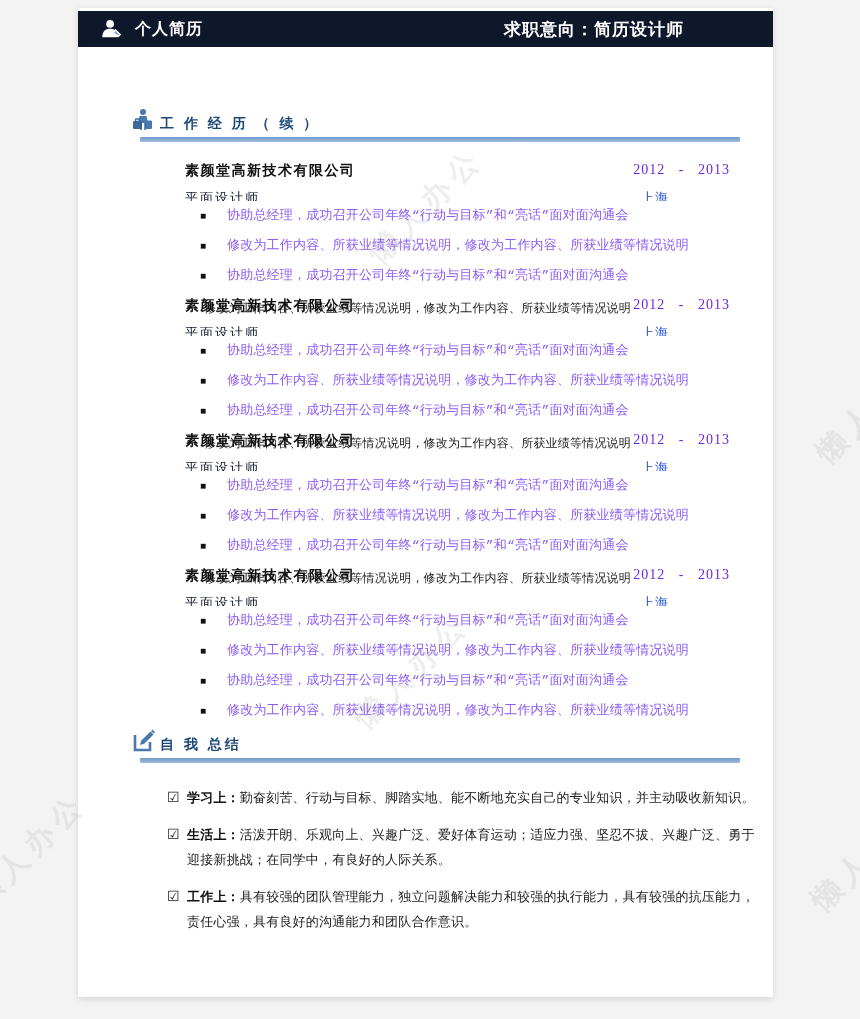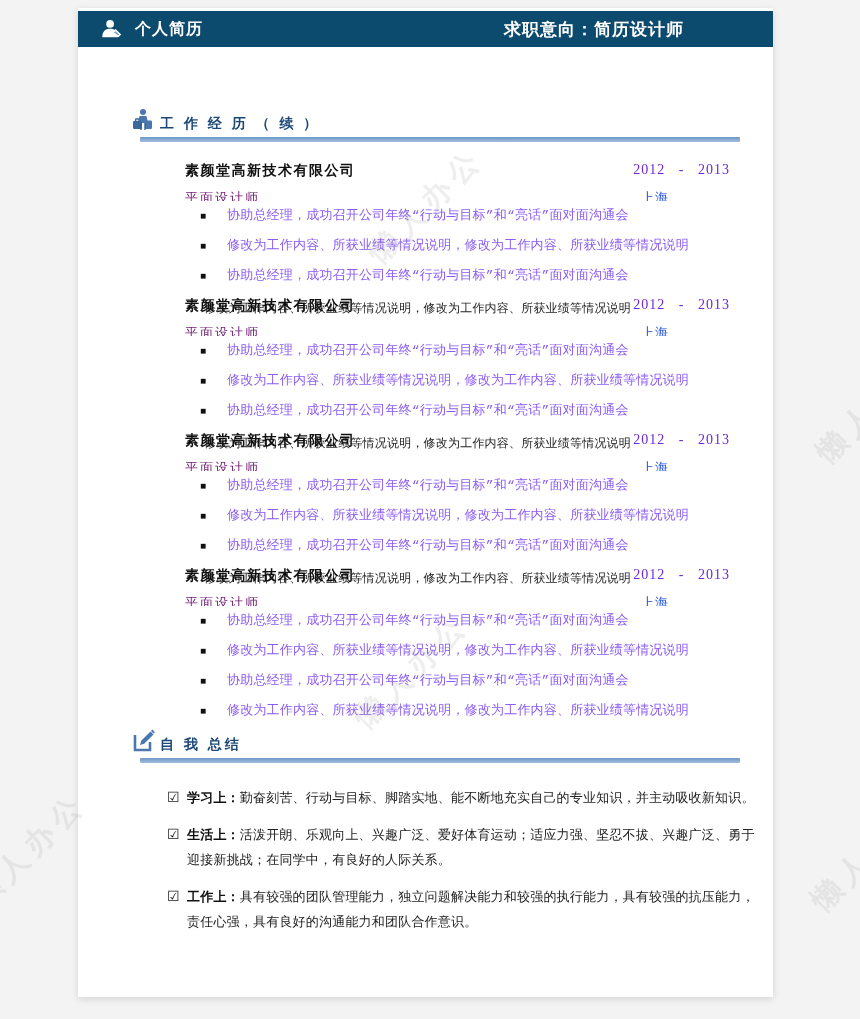--- a/index.html
+++ b/index.html
@@ -9,21 +9,21 @@
     font-family:"Liberation Serif","DejaVu Serif",serif;
     color:#1c1c1c;
   }
   .page{
     position:absolute;left:78px;top:8px;width:695px;height:989px;
     background:#ffffff;z-index:1;
     box-shadow:0 2px 7px rgba(0,0,0,0.13);
   }
   
   .topbar{
-    margin-top:3px;height:36px;background:#0c4a6e;
+    margin-top:3px;height:36px;background:#0f172a;
     display:flex;align-items:center;
     font-family:"Liberation Sans","DejaVu Sans",sans-serif;
     color:#ffffff;font-weight:bold;
   }
   .topbar .user-icon{margin-left:22px;display:inline-flex;}
   .topbar-title{margin-left:13px;font-size:16px;letter-spacing:1px;}
   .topbar-objective{margin-left:auto;margin-right:89px;font-size:17px;letter-spacing:1px;}
   
   .section-header{margin-left:50px;width:612px;}
   .section-header.work{margin-top:60px;}
@@ -51,21 +51,21 @@
   }
   .company{
     position:absolute;left:0;top:0;
     font-weight:bold;font-size:14px;letter-spacing:1.5px;color:#111;
   }
   .dates{
     position:absolute;right:29px;top:0;
     font-weight:normal;font-size:14px;letter-spacing:1px;word-spacing:9px;color:#6d28d9;
   }
   .role-line{position:relative;height:11px;margin-top:8px;margin-left:18px;overflow:hidden;}
-  .role{position:absolute;left:0;top:0;font-size:13px;letter-spacing:2px;color:#701a75;line-height:16px;}
+  .role{position:absolute;left:0;top:0;font-size:13px;letter-spacing:2px;color:#0f172a;line-height:16px;}
   .loc{position:absolute;left:456px;top:0;font-size:13px;letter-spacing:1px;color:#1d4ed8;line-height:16px;}
   .bullets{margin-top:6px;}
   .bullet{display:flex;height:18px;margin-bottom:12px;margin-left:33px;}
   .sq{width:27px;font-size:10px;color:#111;line-height:18px;}
   .btext{font-size:13px;letter-spacing:0.2px;color:#8b5cf6;white-space:nowrap;line-height:18px;font-family:Liberation Mono, monospace;}
   .job:last-child .bullet:last-child{margin-bottom:0;}
   
   .summary-items{margin-top:22px;}
   .summary-item{display:flex;margin-bottom:12px;line-height:25px;}
   .check{width:20px;font-size:14px;color:#222;flex:0 0 20px;}

